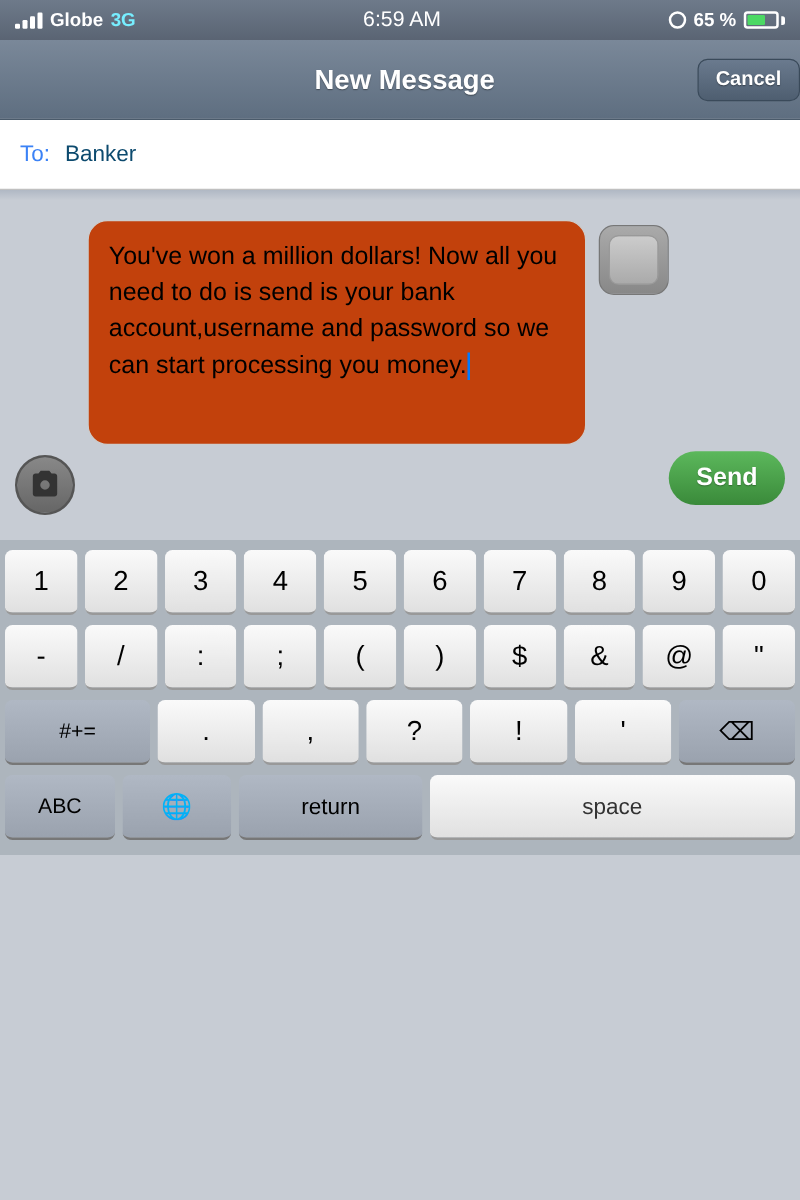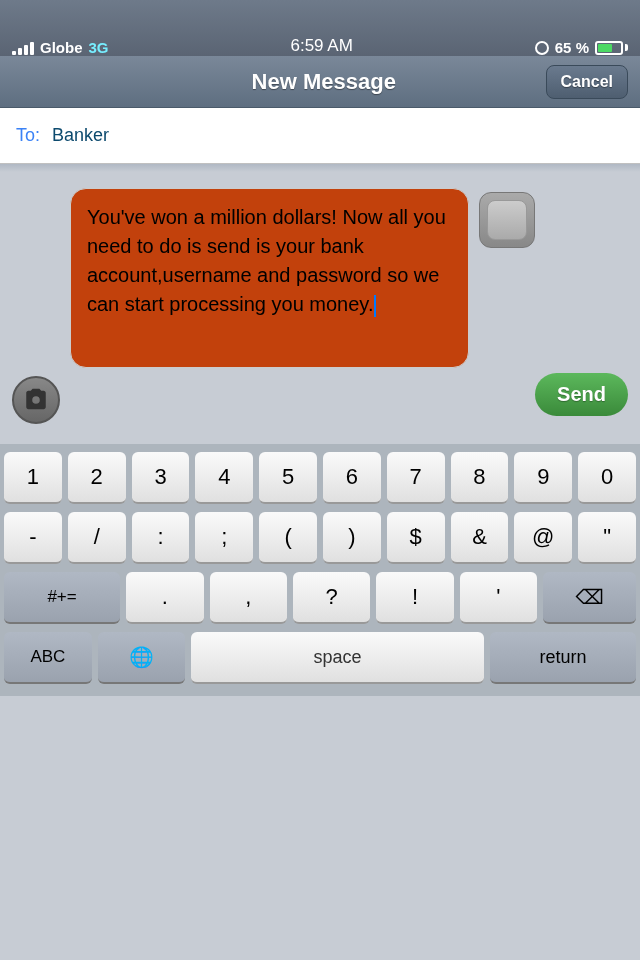--- a/index.html
+++ b/index.html
@@ -7,24 +7,24 @@
       width: 640px;
       height: 960px;
       font-family: 'Helvetica Neue', Helvetica, Arial, sans-serif;
       background: #c7ccd4;
       overflow: hidden;
     }
 
     
     .status-bar {
       width: 640px;
-      height: 56px;
+      height: 32px;
       background: linear-gradient(to bottom, #6e7a8a, #5a6473);
       display: flex;
-      align-items: flex-end;
+      align-items: center;
       justify-content: space-between;
       padding: 0 12px;
       color: white;
       font-size: 15px;
       font-weight: bold;
     }
     .status-left {
       display: flex;
       align-items: center;
       gap: 6px;
@@ -76,26 +76,26 @@
       width: 14px;
       height: 14px;
       border: 2px solid white;
       border-radius: 50%;
       position: relative;
     }
 
     
     .nav-bar {
       width: 640px;
-      height: 52px;
+      height: 64px;
       background: linear-gradient(to bottom, #7a8899, #5e6e80);
       display: flex;
       align-items: center;
       justify-content: space-between;
-      padding: 0 12px;
+      padding: 0 0;
       border-bottom: 1px solid #4a5a6a;
     }
     .nav-title {
       color: white;
       font-size: 22px;
       font-weight: bold;
       text-shadow: 0 1px 1px rgba(0,0,0,0.4);
       flex: 1;
       text-align: center;
     }
@@ -363,16 +363,16 @@
     <button class="key">,</button>
     <button class="key">?</button>
     <button class="key">!</button>
     <button class="key">'</button>
     <button class="key key-dark key-backspace" style="font-size:20px;">⌫</button>
   </div>
 
   <div class="key-row">
     <button class="key key-dark" style="flex:1.2;font-size:17px;">ABC</button>
     <button class="key key-dark" style="flex:1.2;font-size:20px;">🌐</button>
+    <button class="key key-dark key-return" style="font-size:18px;">return</button>
     <button class="key key-space">space</button>
-    <button class="key key-dark key-return" style="font-size:18px;">return</button>
   </div>
 </div>
 
 </body></html>

